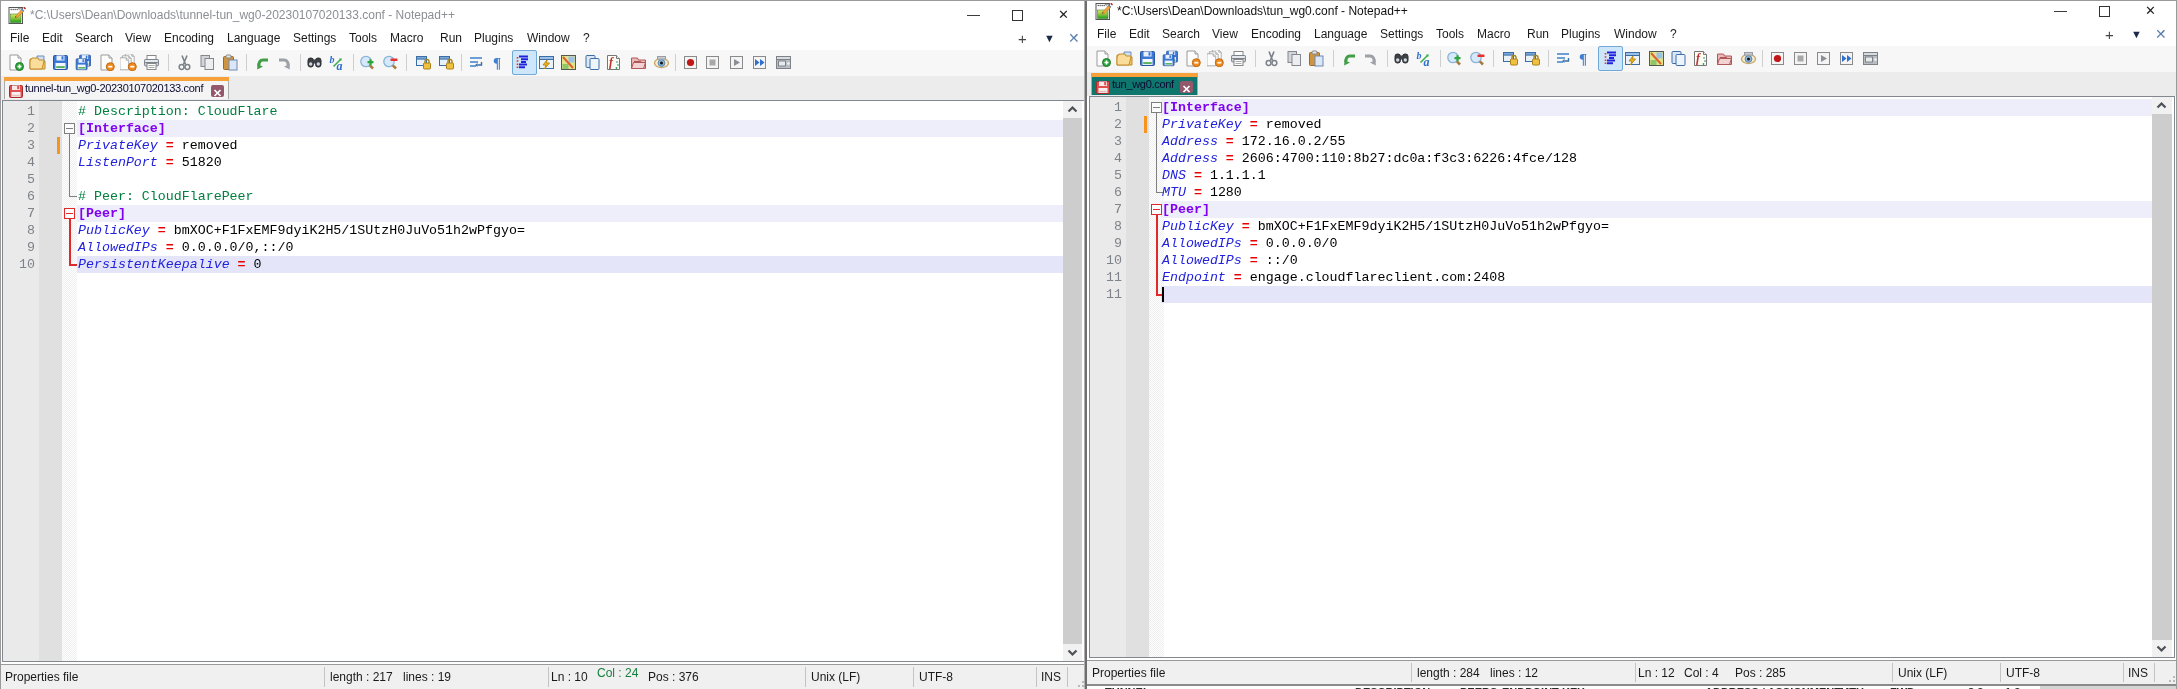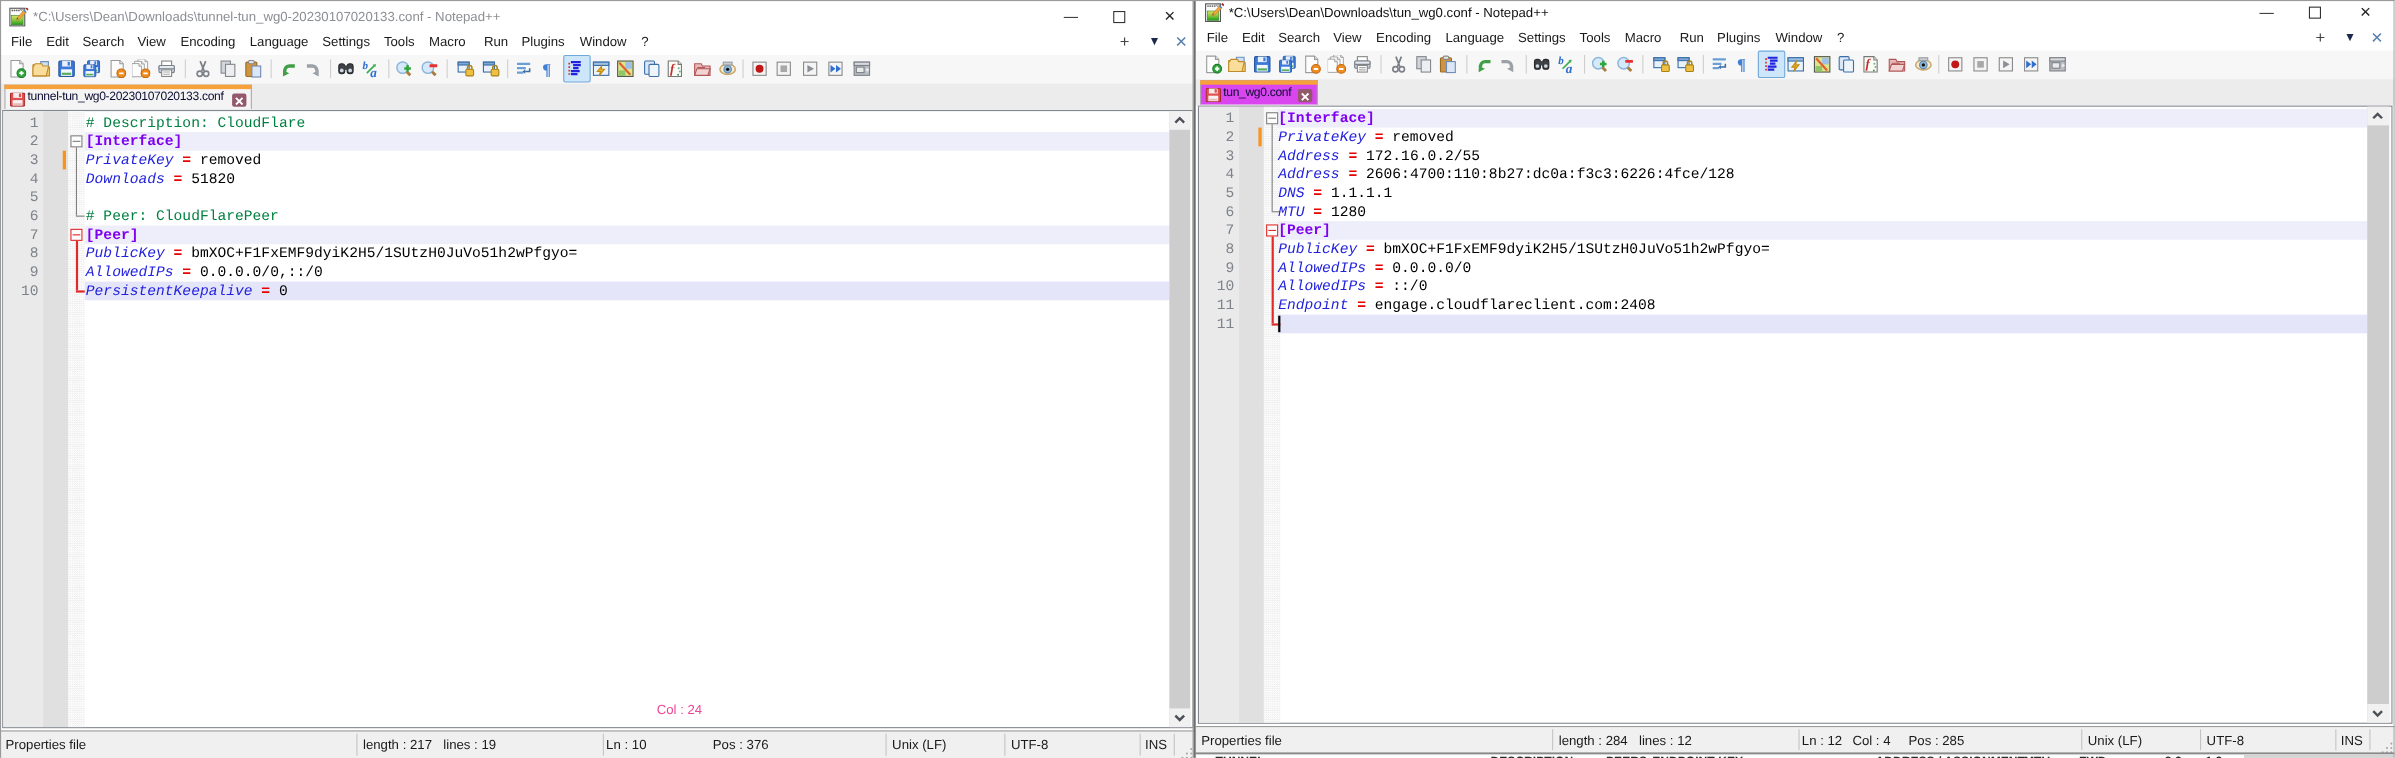--- a/index.html
+++ b/index.html
@@ -278,21 +278,21 @@
 <div style="position:absolute;left:69px;top:219px;width:2px;height:45px;background:#e02a2a"></div>
 <div style="position:absolute;left:69px;top:264px;width:8px;height:2px;background:#e02a2a"></div>
 <div style="position:absolute;left:57px;top:137px;width:3px;height:17px;background:#f7941d"></div>
 <div style="position:absolute;left:3px;top:103px;width:32px;height:17px;font:13.3px 'Liberation Mono',monospace;line-height:17px;text-align:right;color:#7f838a">1</div>
 <div style="position:absolute;left:78px;top:103px;height:17px;font:13.3px 'Liberation Mono',monospace;line-height:17px;white-space:pre"><span style="color:#008040"># Description: CloudFlare</span></div>
 <div style="position:absolute;left:3px;top:120px;width:32px;height:17px;font:13.3px 'Liberation Mono',monospace;line-height:17px;text-align:right;color:#7f838a">2</div>
 <div style="position:absolute;left:78px;top:120px;height:17px;font:13.3px 'Liberation Mono',monospace;line-height:17px;white-space:pre"><span style="color:#8000f0;font-weight:bold">[Interface]</span></div>
 <div style="position:absolute;left:3px;top:137px;width:32px;height:17px;font:13.3px 'Liberation Mono',monospace;line-height:17px;text-align:right;color:#7f838a">3</div>
 <div style="position:absolute;left:78px;top:137px;height:17px;font:13.3px 'Liberation Mono',monospace;line-height:17px;white-space:pre"><span style="color:#2222dd;font-style:italic">PrivateKey</span><span style="color:#000000"> </span><span style="color:#e80000;font-weight:bold">=</span><span style="color:#000000"> removed</span></div>
 <div style="position:absolute;left:3px;top:154px;width:32px;height:17px;font:13.3px 'Liberation Mono',monospace;line-height:17px;text-align:right;color:#7f838a">4</div>
-<div style="position:absolute;left:78px;top:154px;height:17px;font:13.3px 'Liberation Mono',monospace;line-height:17px;white-space:pre"><span style="color:#2222dd;font-style:italic">Downloads</span><span style="color:#000000"> </span><span style="color:#e80000;font-weight:bold">=</span><span style="color:#000000"> 51820</span></div>
+<div style="position:absolute;left:78px;top:154px;height:17px;font:13.3px 'Liberation Mono',monospace;line-height:17px;white-space:pre"><span style="color:#2222dd;font-style:italic">ListenPort</span><span style="color:#000000"> </span><span style="color:#e80000;font-weight:bold">=</span><span style="color:#000000"> 51820</span></div>
 <div style="position:absolute;left:3px;top:171px;width:32px;height:17px;font:13.3px 'Liberation Mono',monospace;line-height:17px;text-align:right;color:#7f838a">5</div>
 <div style="position:absolute;left:3px;top:188px;width:32px;height:17px;font:13.3px 'Liberation Mono',monospace;line-height:17px;text-align:right;color:#7f838a">6</div>
 <div style="position:absolute;left:78px;top:188px;height:17px;font:13.3px 'Liberation Mono',monospace;line-height:17px;white-space:pre"><span style="color:#008040"># Peer: CloudFlarePeer</span></div>
 <div style="position:absolute;left:3px;top:205px;width:32px;height:17px;font:13.3px 'Liberation Mono',monospace;line-height:17px;text-align:right;color:#7f838a">7</div>
 <div style="position:absolute;left:78px;top:205px;height:17px;font:13.3px 'Liberation Mono',monospace;line-height:17px;white-space:pre"><span style="color:#8000f0;font-weight:bold">[Peer]</span></div>
 <div style="position:absolute;left:3px;top:222px;width:32px;height:17px;font:13.3px 'Liberation Mono',monospace;line-height:17px;text-align:right;color:#7f838a">8</div>
 <div style="position:absolute;left:78px;top:222px;height:17px;font:13.3px 'Liberation Mono',monospace;line-height:17px;white-space:pre"><span style="color:#2222dd;font-style:italic">PublicKey</span><span style="color:#000000"> </span><span style="color:#e80000;font-weight:bold">=</span><span style="color:#000000"> bmXOC+F1FxEMF9dyiK2H5/1SUtzH0JuVo51h2wPfgyo=</span></div>
 <div style="position:absolute;left:3px;top:239px;width:32px;height:17px;font:13.3px 'Liberation Mono',monospace;line-height:17px;text-align:right;color:#7f838a">9</div>
 <div style="position:absolute;left:78px;top:239px;height:17px;font:13.3px 'Liberation Mono',monospace;line-height:17px;white-space:pre"><span style="color:#2222dd;font-style:italic">AllowedIPs</span><span style="color:#000000"> </span><span style="color:#e80000;font-weight:bold">=</span><span style="color:#000000"> 0.0.0.0/0,::/0</span></div>
 <div style="position:absolute;left:3px;top:256px;width:32px;height:17px;font:13.3px 'Liberation Mono',monospace;line-height:17px;text-align:right;color:#7f838a">10</div>
@@ -302,21 +302,21 @@
       <path d="M5.5 10.5 L9.5 6.5 L13.5 10.5" fill="none" stroke="#4d5157" stroke-width="2.2"></path>
     </svg></div>
 <div style="position:absolute;left:1063px;top:644px;width:19px;height:17px;background:#f1f1f1"><svg width="19" height="17" viewBox="0 0 19 17">
       <path d="M5.5 6.5 L9.5 10.5 L13.5 6.5" fill="none" stroke="#4d5157" stroke-width="2.2"></path>
     </svg></div>
 <div style="position:absolute;left:0px;top:664px;width:1093px;height:25px;background:#f0f0f0;border-top:1px solid #9a9a9a"></div>
 <span style="position:absolute;left:5px;top:670px;font:12px 'Liberation Sans',sans-serif;color:#1a1a1a;white-space:pre">Properties file</span>
 <span style="position:absolute;left:330px;top:670px;font:12px 'Liberation Sans',sans-serif;color:#1a1a1a;white-space:pre">length : 217</span>
 <span style="position:absolute;left:403px;top:670px;font:12px 'Liberation Sans',sans-serif;color:#1a1a1a;white-space:pre">lines : 19</span>
 <span style="position:absolute;left:551px;top:670px;font:12px 'Liberation Sans',sans-serif;color:#1a1a1a;white-space:pre">Ln : 10</span>
-<span style="position:absolute;left:597px;top:638px;font:12px 'Liberation Sans',sans-serif;color:#ec4899;white-space:pre">Col : 24</span>
+<span style="position:absolute;left:597px;top:666px;font:12px 'Liberation Sans',sans-serif;color:#15803d;white-space:pre">Col : 24</span>
 <span style="position:absolute;left:648px;top:670px;font:12px 'Liberation Sans',sans-serif;color:#1a1a1a;white-space:pre">Pos : 376</span>
 <span style="position:absolute;left:811px;top:670px;font:12px 'Liberation Sans',sans-serif;color:#1a1a1a;white-space:pre">Unix (LF)</span>
 <span style="position:absolute;left:919px;top:670px;font:12px 'Liberation Sans',sans-serif;color:#1a1a1a;white-space:pre">UTF-8</span>
 <span style="position:absolute;left:1041px;top:670px;font:12px 'Liberation Sans',sans-serif;color:#1a1a1a;white-space:pre">INS</span>
 <div style="position:absolute;left:324px;top:667px;width:1px;height:20px;background:#c4c4c4"></div>
 <div style="position:absolute;left:548px;top:667px;width:1px;height:20px;background:#c4c4c4"></div>
 <div style="position:absolute;left:805px;top:667px;width:1px;height:20px;background:#c4c4c4"></div>
 <div style="position:absolute;left:913px;top:667px;width:1px;height:20px;background:#c4c4c4"></div>
 <div style="position:absolute;left:1036px;top:667px;width:1px;height:20px;background:#c4c4c4"></div>
 <div style="position:absolute;left:1067px;top:667px;width:1px;height:20px;background:#c4c4c4"></div>
@@ -564,21 +564,21 @@
       <rect x="2.5" y="2.5" width="12" height="12" fill="#f4f4f4" stroke="#8a8a8a"></rect>
       <path d="M4 5l4.5 3.5L4 12zM9 5l4.5 3.5L9 12z" fill="#2f6fd0"></path>
     </svg></div>
 <div style="position:absolute;left:1862px;top:50px;width:17px;height:17px"><svg width="17" height="17" viewBox="0 0 17 17">
       <rect x="1.5" y="2.5" width="14" height="12" fill="#b9bdc4" stroke="#7e8288"></rect>
       <rect x="1.5" y="2.5" width="14" height="3" fill="#d8dbdf" stroke="#7e8288"></rect>
       <rect x="3.5" y="7" width="7" height="5" fill="#e8eaec" stroke="#7e8288"></rect>
       <path d="M12 9.5h3M13.5 8v3" stroke="#e8eaec" stroke-width="1.4"></path>
     </svg></div>
 <div style="position:absolute;left:1087px;top:72px;width:1090px;height:24px;background:#ececec"></div>
-<div style="position:absolute;left:1091px;top:73px;width:107px;height:22px;background:#d946ef;border:1px solid #aaa;border-bottom:none;box-sizing:border-box">
+<div style="position:absolute;left:1091px;top:73px;width:107px;height:22px;background:#0f766e;border:1px solid #aaa;border-bottom:none;box-sizing:border-box">
     <div style="position:absolute;left:-1px;top:-1px;right:-1px;height:4px;background:#f7a13a"></div>
     <div style="position:absolute;left:4px;top:6px;width:14px;height:13px"><svg width="14" height="13" viewBox="0 0 14 13">
         <rect x="0.5" y="0.5" width="13" height="12" rx="1" fill="#e14e4e" stroke="#a82a2a"></rect>
         <rect x="3" y="0.5" width="8" height="4.5" fill="#f6eaea"></rect>
         <rect x="8.2" y="1" width="2" height="3.2" fill="#e14e4e"></rect>
         <rect x="2.5" y="7" width="9" height="5" fill="#f6f0f0"></rect>
         <rect x="3.2" y="9.8" width="7.6" height="1.6" fill="#e9b8b8"></rect>
       </svg></div>
     <span style="position:absolute;left:20px;top:4px;font:11px 'Liberation Sans',sans-serif;letter-spacing:-0.3px;color:#0a0a30;white-space:pre">tun_wg0.conf</span>
     <div style="position:absolute;right:4px;top:7px;width:13px;height:12px;background:#93586c;border-radius:2px;"><svg width="13" height="12" viewBox="0 0 13 12">

